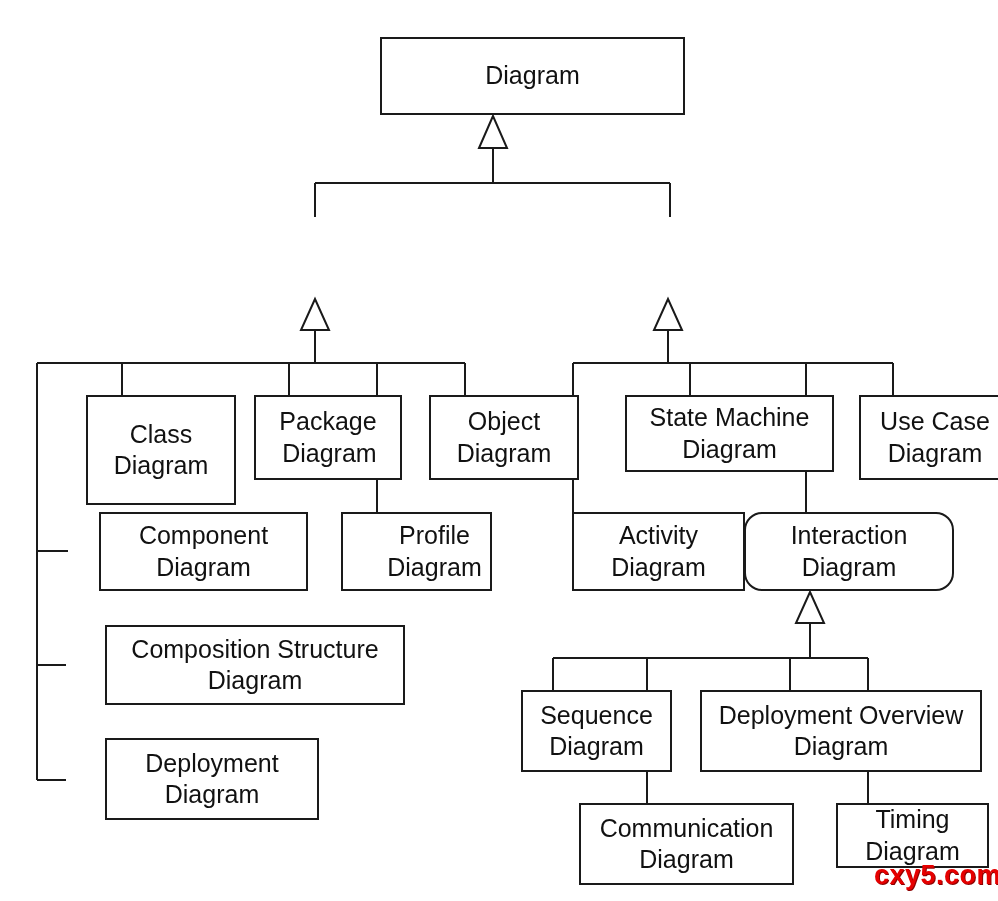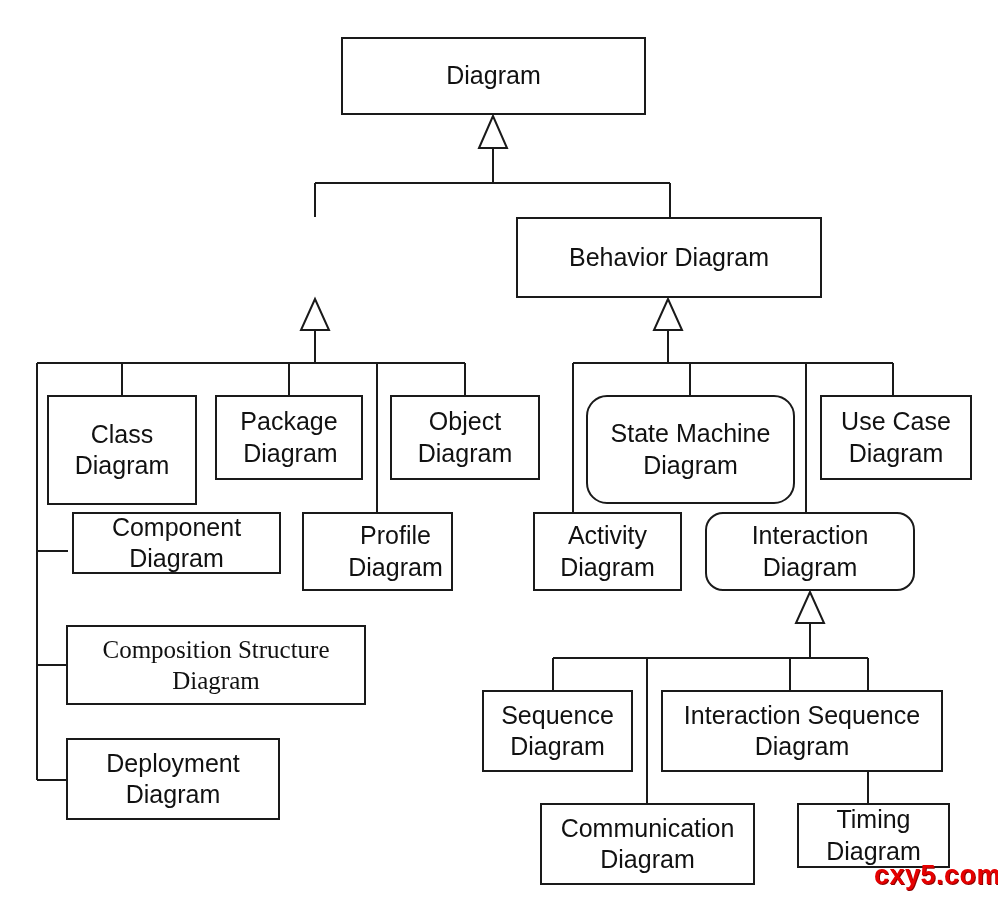--- a/index.html
+++ b/index.html
@@ -23,20 +23,21 @@
     background: #ffffff;
     border: 2px solid #1a1a1a;
     display: flex;
     align-items: center;
     justify-content: center;
     text-align: center;
     white-space: pre-line;
     font-size: 25px;
     line-height: 1.26;
     color: #111111;
+    margin-left: 39px;
   }
   .watermark {
     position: absolute;
     z-index: 3;
     left: 874px;
     top: 860px;
     font-size: 27px;
     font-weight: bold;
     color: #e60000;
     text-shadow: 1px 1px 0 #8b0000;
@@ -85,50 +86,49 @@
     </g>
     <g fill="#ffffff" stroke="#1a1a1a" stroke-width="2">
       <polygon points="493,116 479,148 507,148"></polygon>
       <polygon points="315,299 301,330 329,330"></polygon>
       <polygon points="668,299 654,330 682,330"></polygon>
       <polygon points="810,592 796,623 824,623"></polygon>
     </g>
   </svg>
 
   <div class="node" style="left:341px; top:37px;  width:305px; height:78px;">Diagram</div>
-  <div class="node" style="left:516px; top:217px; width:306px; height:81px;">Behavior Diagram</div>
 
   <div class="node" style="left:47px;  top:395px; width:150px; height:110px;">Class
 Diagram</div>
   <div class="node" style="left:215px; top:395px; width:148px; height:85px;text-align:right;">Package
 Diagram</div>
   <div class="node" style="left:390px; top:395px; width:150px; height:85px;">Object
 Diagram</div>
-  <div class="node" style="left:586px; top:395px; width:209px; height:109px;border-radius:21px;">State Machine
+  <div class="node" style="left:586px; top:395px; width:209px; height:77px;">State Machine
 Diagram</div>
   <div class="node" style="left:820px; top:395px; width:152px; height:85px;">Use Case
 Diagram</div>
 
-  <div class="node" style="left:72px;  top:512px; width:209px; height:62px;">Component
+  <div class="node" style="left:60px;  top:512px; width:209px; height:79px;">Component
 Diagram</div>
   <div class="node" style="left:302px; top:512px; width:151px; height:79px;padding-left:36px;">Profile
 Diagram</div>
-  <div class="node" style="left:533px; top:512px; width:149px; height:79px;">Activity
+  <div class="node" style="left:533px; top:512px; width:173px; height:79px;">Activity
 Diagram</div>
   <div class="node" style="left:705px; top:512px; width:210px; height:79px;border-radius:18px;">Interaction
 Diagram</div>
 
-  <div class="node" style="left:66px;  top:625px; width:300px; height:80px;font-family:Liberation Serif, serif;">Composition Structure
+  <div class="node" style="left:66px;  top:625px; width:300px; height:80px;">Composition Structure
 Diagram</div>
   <div class="node" style="left:66px;  top:738px; width:214px; height:82px;">Deployment
 Diagram</div>
 
   <div class="node" style="left:482px; top:690px; width:151px; height:82px;">Sequence
 Diagram</div>
-  <div class="node" style="left:661px; top:690px; width:282px; height:82px;">Interaction Sequence
+  <div class="node" style="left:661px; top:690px; width:282px; height:82px;">Deployment Overview
 Diagram</div>
   <div class="node" style="left:540px; top:803px; width:215px; height:82px;">Communication
 Diagram</div>
   <div class="node" style="left:797px; top:803px; width:153px; height:65px;">Timing
 Diagram</div>
 
   <div class="watermark" style="color: rgb(230, 0, 0);">cxy5.com</div>
 
 </div>
 

